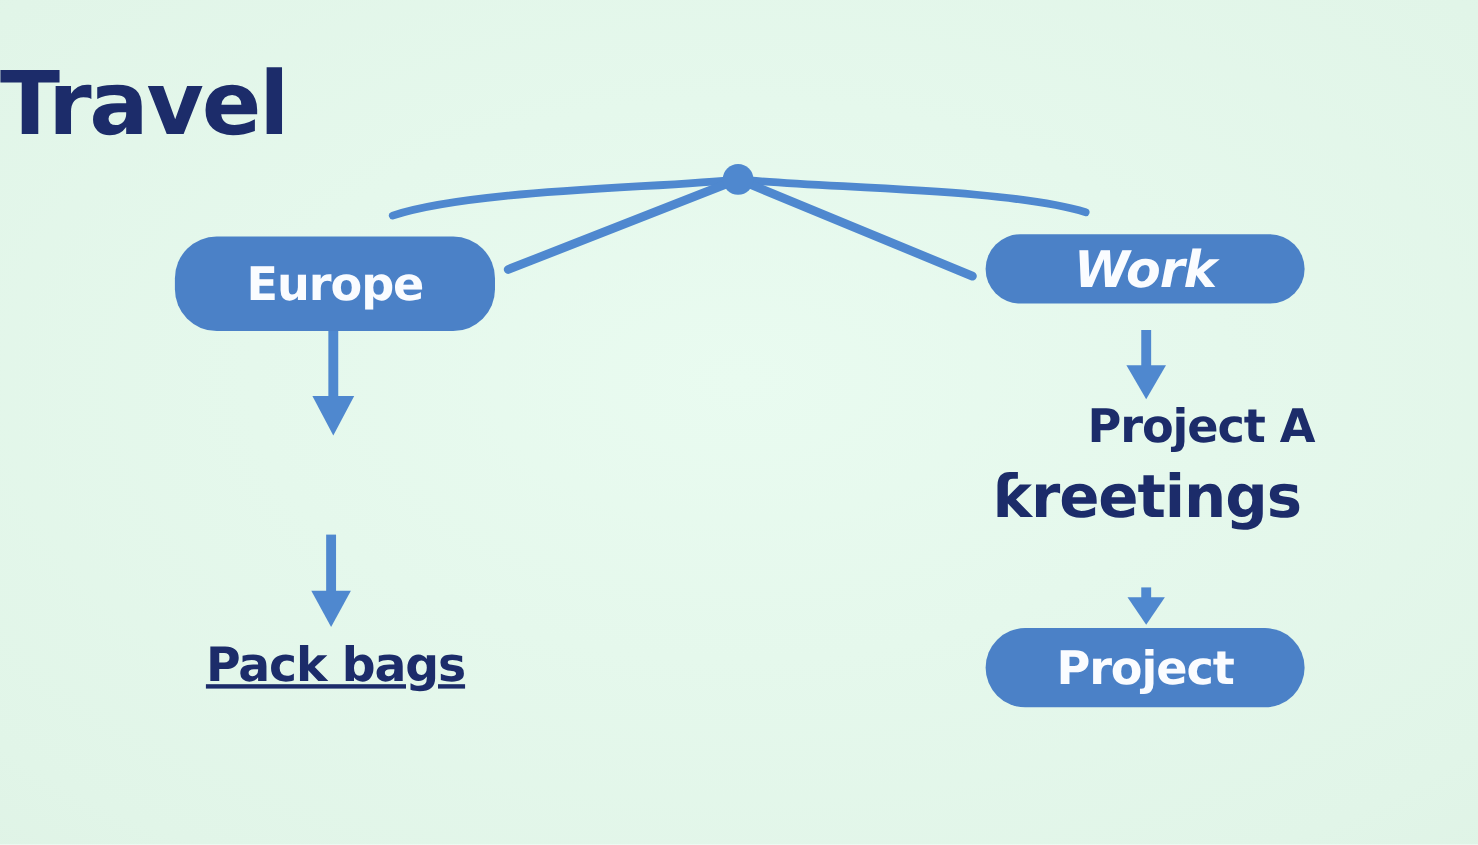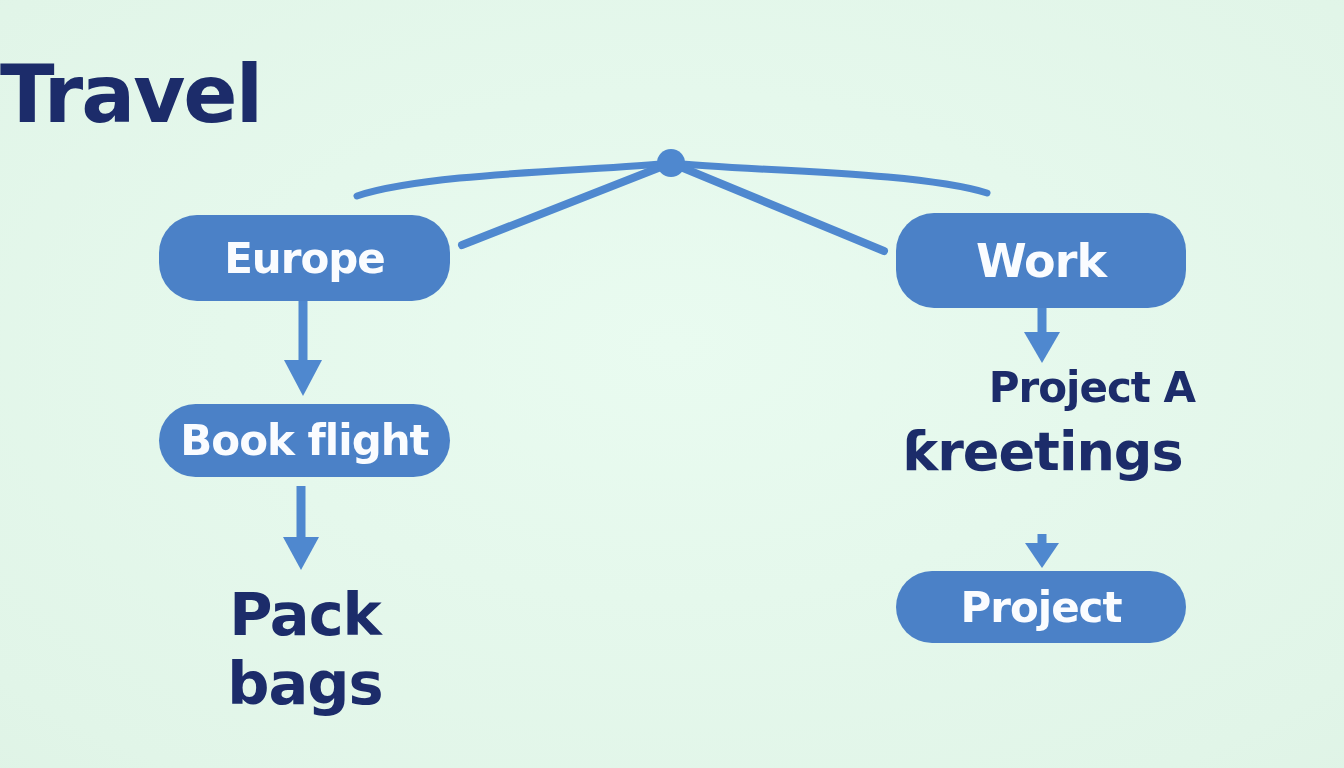--- a/index.html
+++ b/index.html
@@ -48,31 +48,31 @@
     justify-content: center;
     background: var(--pill-blue);
     border-radius: 38px;
     color: var(--pill-text);
     font-size: 42px;
     font-weight: bold;
     letter-spacing: -1px;
   }
   .pill-europe     { left: 159px; top: 215px; width: 291px; height: 86px; }
   .pill-bookflight { left: 159px; top: 404px; width: 291px; height: 73px; }
-  .pill-work       { left: 896px; top: 213px; width: 290px; height: 95px; font-size: 46px; }
+  .pill-work       { left: 896px; top: 213px; width: 290px; height: 63px; font-size: 46px; font-style: italic; }
   .pill-deadline   { left: 896px; top: 571px; width: 290px; height: 72px; }
 
   .textnode {
     position: absolute;
     text-align: center;
     color: var(--navy);
     font-weight: bold;
     letter-spacing: -1px;
   }
-  .text-packbags  { left: 150px; top: 580px; width: 310px; font-size: 59px; }
+  .text-packbags  { left: 150px; top: 580px; width: 310px; font-size: 43px; text-decoration: underline; }
   .text-projecta  { left: 890px; top: 363px; width: 305px; font-size: 42px; text-align: right; }
   .text-greetings { left: 890px; top: 420px; width: 305px; font-size: 54px; }
   .text-meetings  { left: 890px; top: 487px; width: 305px; font-size: 42px; }
 </style>
 </head>
 <body>
 
 <div class="canvas">
 
   <div class="title">Travel</div>
@@ -101,21 +101,20 @@
     </g>
 
     <g>
       <line x1="1042" y1="534" x2="1042" y2="546" stroke="#4f88cf" stroke-width="9"></line>
       <polygon points="1025,543 1059,543 1042,568" fill="#4f88cf"></polygon>
     </g>
   </svg>
 
   <div class="pill pill-europe">Europe</div>
 
-  <div class="pill pill-bookflight">Book flight</div>
 
   <div class="textnode text-packbags">Pack bags</div>
 
   <div class="pill pill-work">Work</div>
 
   <div class="textnode text-projecta">Project A</div>
 
   <div class="textnode text-greetings">ƙreetings</div>
 
 

